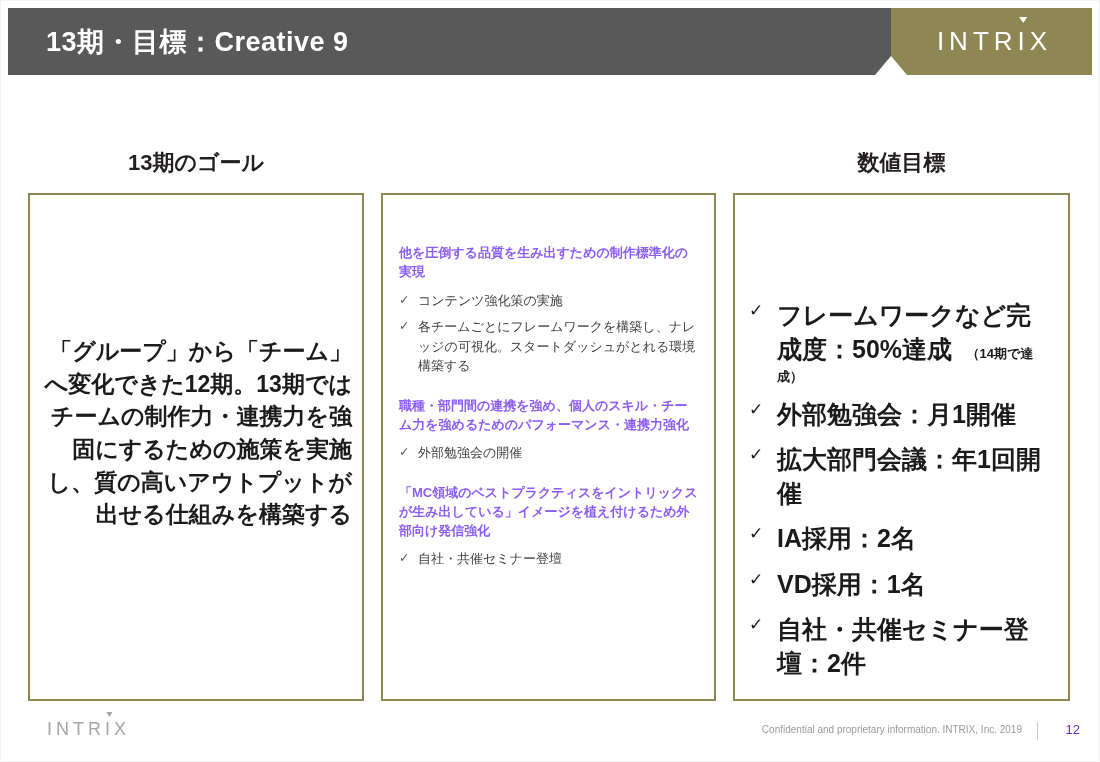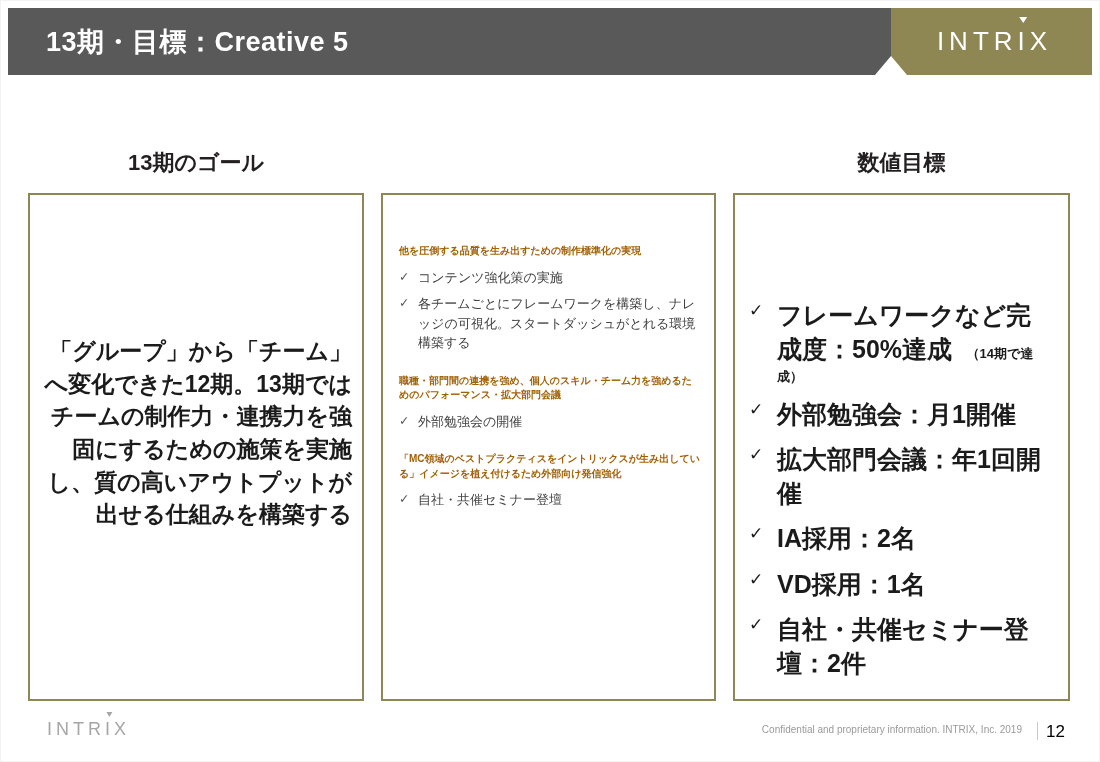--- a/index.html
+++ b/index.html
@@ -142,24 +142,24 @@
 
   
   .measures {
     position: absolute;
     left: 16px;
     right: 14px;
     top: 49px;
   }
   .measure-block { margin-bottom: 21px; }
   .measure-heading {
-    font-size: 10px;
+    font-size: 13px;
     font-weight: bold;
     line-height: 1.45;
-    color: #a16207;
+    color: #8b5cf6;
     margin-bottom: 9px;
   }
   .measure-item {
     display: flex;
     align-items: flex-start;
     font-size: 13px;
     line-height: 1.5;
     color: #414141;
     margin-bottom: 7px;
   }
@@ -233,35 +233,35 @@
   .footer-divider {
     position: absolute;
     right: 62px;
     top: 722px;
     width: 1px;
     height: 18px;
     background: #c9c9c9;
   }
   .footer-page {
     position: absolute;
-    right: 35px;
+    right: 20px;
     top: 722px;
-    font-size: 17px;
-    color: #000000;
+    font-size: 13px;
+    color: #6d28d9;
   }
 </style>
 </head>
 <body>
 
 <div class="slide">
   <div class="slide-frame"></div>
 
   <div class="header">
     <div class="header-bar">
-      <div class="header-title">13期・目標：Creative 5</div>
+      <div class="header-title">13期・目標：Creative 9</div>
     </div>
     <div class="header-logo-block">
       <div class="header-logo-text">
         <span>INTR</span>
           <span class="logo-i-mark">I</span>
           <span>X</span>
       </div>
     </div>
     <div class="header-notch"></div>
   </div>
@@ -282,21 +282,21 @@
           <span class="chk">✓</span>
           <span class="txt">コンテンツ強化策の実施</span>
         </div>
         <div class="measure-item">
           <span class="chk">✓</span>
           <span class="txt">各チームごとにフレームワークを構築し、ナレッジの可視化。スタートダッシュがとれる環境構築する</span>
         </div>
       </div>
 
       <div class="measure-block">
-        <div class="measure-heading">職種・部門間の連携を強め、個人のスキル・チーム力を強めるためのパフォーマンス・拡大部門会議</div>
+        <div class="measure-heading">職種・部門間の連携を強め、個人のスキル・チーム力を強めるためのパフォーマンス・連携力強化</div>
         <div class="measure-item">
           <span class="chk">✓</span>
           <span class="txt">外部勉強会の開催</span>
         </div>
       </div>
 
       <div class="measure-block">
         <div class="measure-heading">「MC領域のベストプラクティスをイントリックスが生み出している」イメージを植え付けるため外部向け発信強化</div>
         <div class="measure-item">
           <span class="chk">✓</span>

